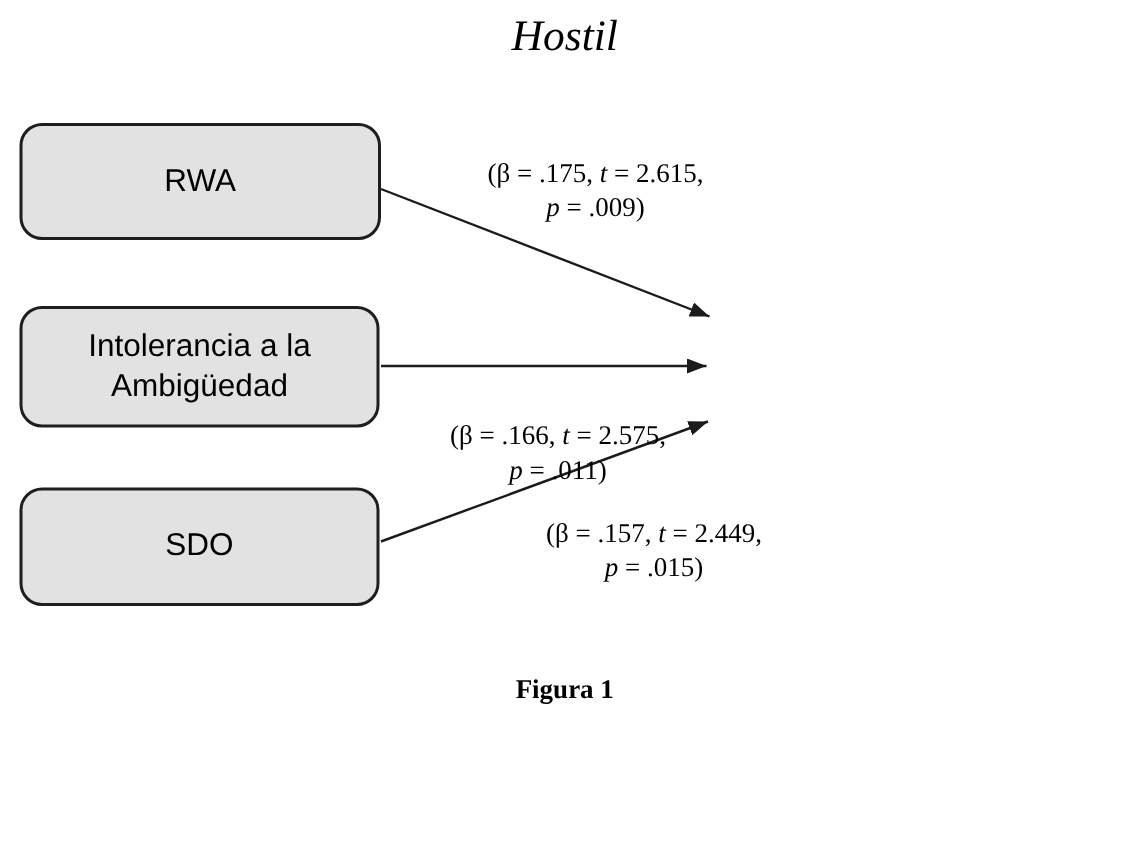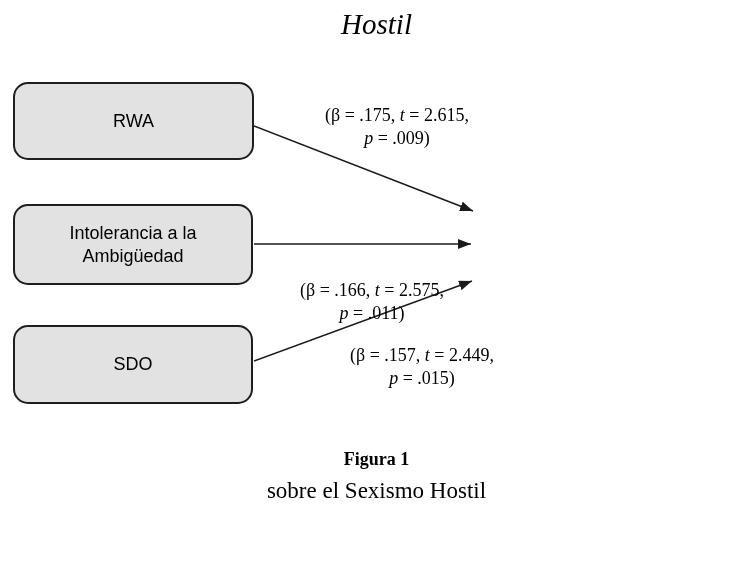--- a/index.html
+++ b/index.html
@@ -46,21 +46,21 @@
   .box{
     position:absolute;
     background:var(--box-fill);
     border:2px solid var(--box-border);
     border-radius:15px;
     display:flex;
     align-items:center;
     justify-content:center;
     text-align:center;
     font-family:"Liberation Sans", sans-serif;
-    font-size:18px;
+    font-size:21px;
     line-height:1.25;
     color:var(--text);
     padding:0 14px;
   }
   .path-label{
     position:absolute;
     transform:translateX(-50%);
     text-align:center;
     font-family:"Liberation Serif", serif;
     font-size:18px;
@@ -121,23 +121,22 @@
   <div class="path-label" style="left:397px;top:104px;">
     <span>(β = .175, </span><i>t</i><span> = 2.615,</span><br>
     <i>p</i><span> = .009)</span>
   </div>
 
   <div class="path-label" style="left:372px;top:247px;margin-top:32px;">
     <span>(β = .166, </span><i>t</i><span> = 2.575,</span><br>
     <i>p</i><span> = .011)</span>
   </div>
 
-  <div class="path-label" style="left:422px;top:344px;">
+  <div class="path-label" style="left:436px;top:344px;">
     <span>(β = .157, </span><i>t</i><span> = 2.449,</span><br>
     <i>p</i><span> = .015)</span>
   </div>
 
   <div class="caption">
     <div class="fig-label">Figura 1</div>
-    <div>sobre el Sexismo Hostil</div>
   </div>
 
 </div>
 
 </body></html>

